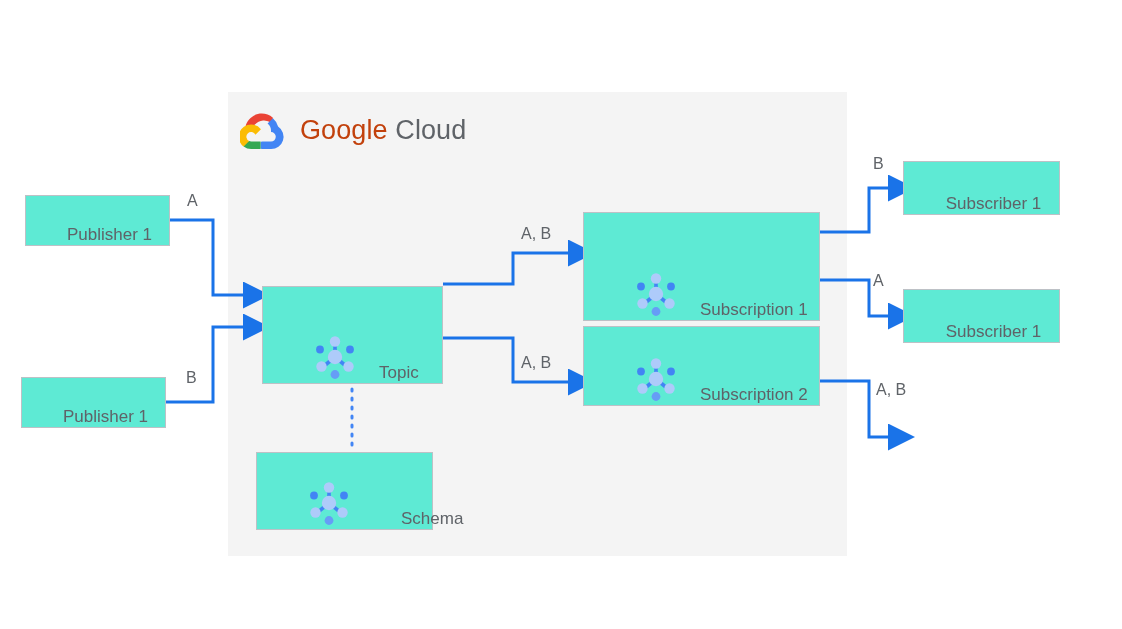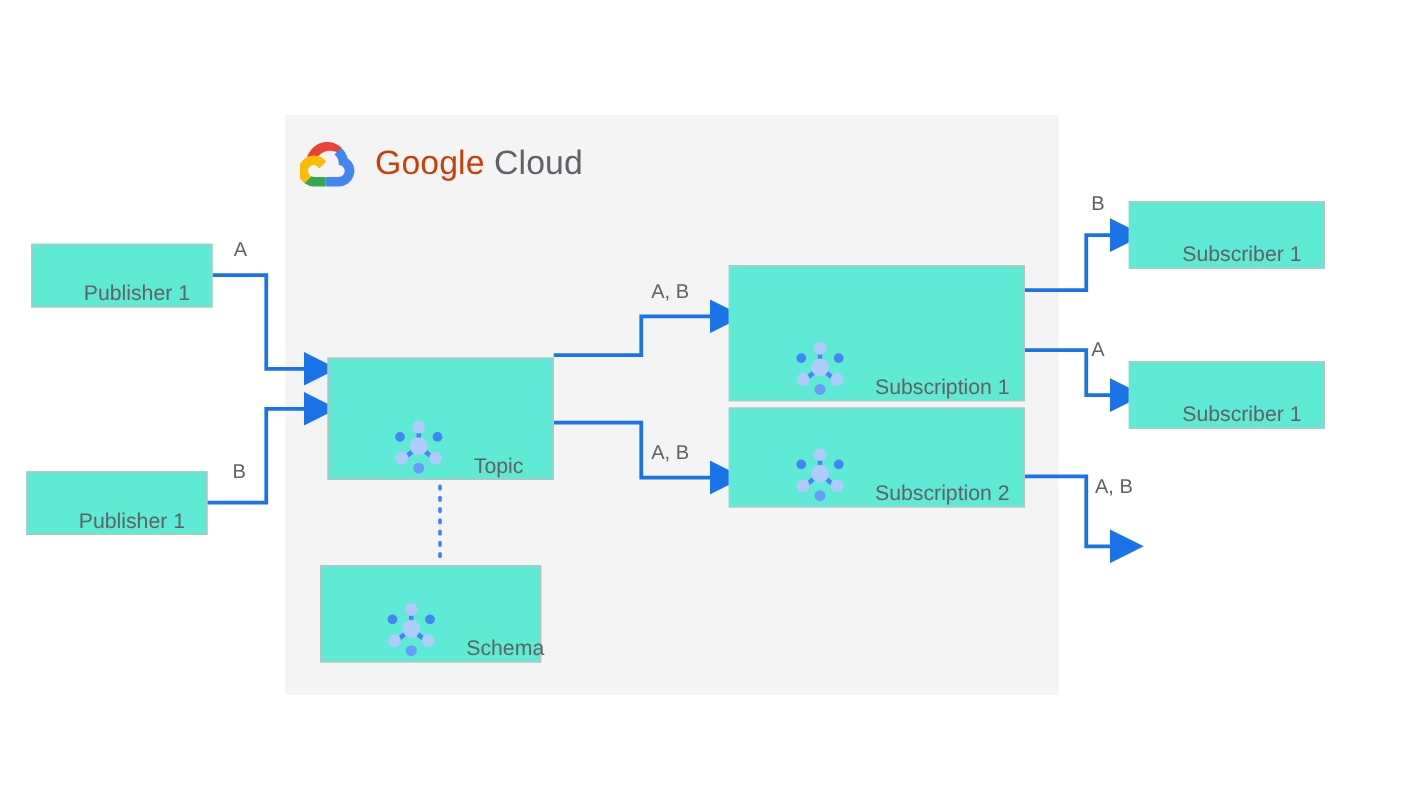--- a/index.html
+++ b/index.html
@@ -171,21 +171,21 @@
       <circle cx="26" cy="10.5" r="5.2" fill="#aecbfa"></circle>
       <circle cx="11" cy="18.5" r="3.9" fill="#4285f4"></circle>
       <circle cx="41" cy="18.5" r="3.9" fill="#4285f4"></circle>
       <circle cx="12.5" cy="35.5" r="5.2" fill="#aecbfa"></circle>
       <circle cx="39.5" cy="35.5" r="5.2" fill="#aecbfa"></circle>
       <circle cx="26" cy="43.5" r="4.4" fill="#669df6"></circle>
     </svg>
     <span class="node-label">Topic</span>
   </div>
 
-  <div class="node with-icon" style="left:256px; top:452px; width:177px; height:78px;">
+  <div class="node with-icon" style="left:256px; top:452px; width:177px; height:78px;gap:28px;">
     <svg class="node-icon" viewBox="0 0 52 52">
       <g stroke="#4285f4" stroke-width="3.6">
         <line x1="26" y1="26" x2="26" y2="13"></line>
         <line x1="26" y1="26" x2="15" y2="35"></line>
         <line x1="26" y1="26" x2="37" y2="35"></line>
       </g>
       <circle cx="26" cy="26" r="7.2" fill="#aecbfa"></circle>
       <circle cx="26" cy="10.5" r="5.2" fill="#aecbfa"></circle>
       <circle cx="11" cy="18.5" r="3.9" fill="#4285f4"></circle>
       <circle cx="41" cy="18.5" r="3.9" fill="#4285f4"></circle>

